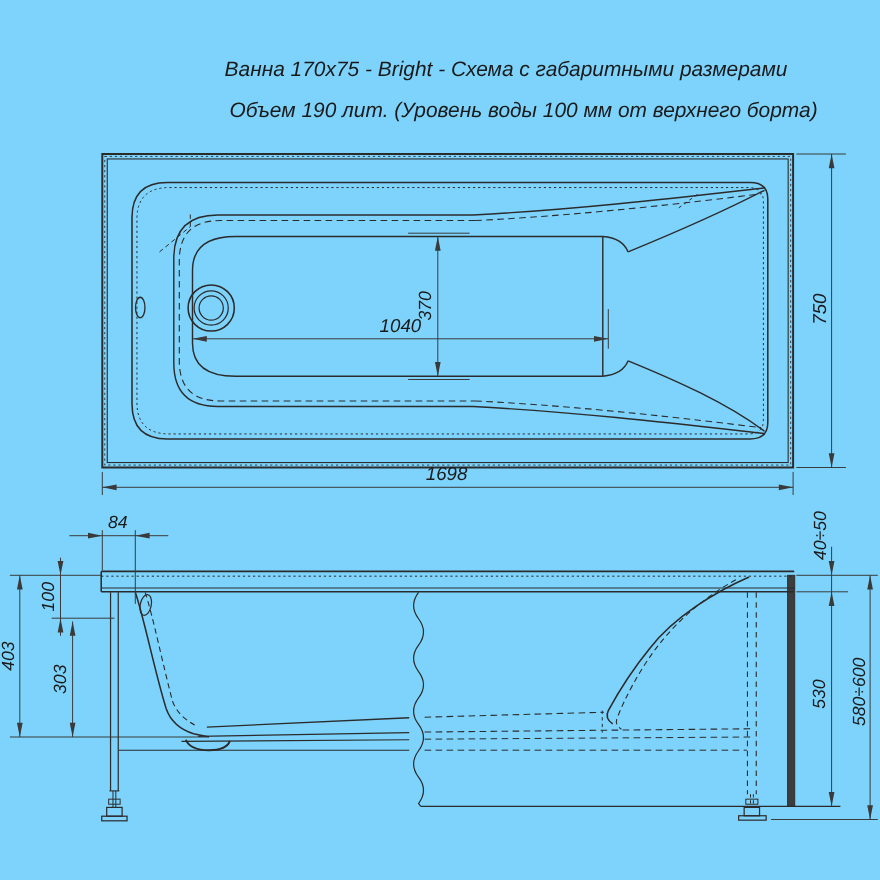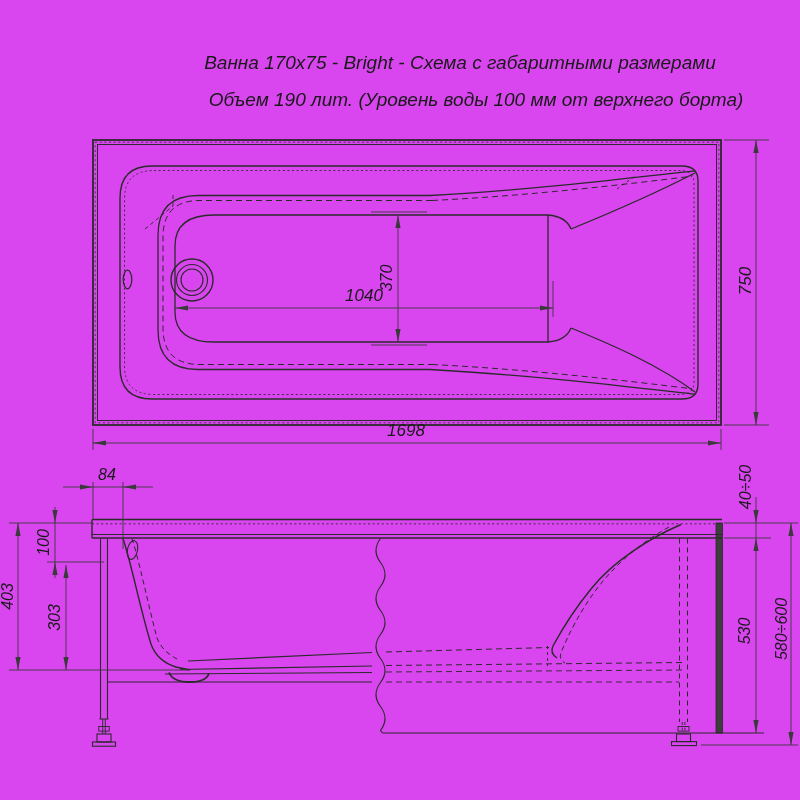--- a/index.html
+++ b/index.html
@@ -1,16 +1,16 @@
 <!DOCTYPE html>
 <html><head>
 <meta charset="utf-8">
 <style>
   html,body{margin:0;padding:0;background:#ffffff;}
-  .page{width:800px;height:800px;background:#d946ef;overflow:hidden;}
+  .page{width:800px;height:800px;background:#7dd3fc;overflow:hidden;}
   svg{display:block;}
   text{font-family:"Liberation Sans","DejaVu Sans",sans-serif;font-style:italic;fill:#1a1a1a;}
   .title{font-size:19px;text-anchor:middle;}
   .dim{font-size:16px;text-anchor:middle;dominant-baseline:middle;}
   .dimL{font-size:17px;text-anchor:middle;dominant-baseline:middle;}
   .ln{stroke:#2b2b2b;fill:none;}
   .dml{stroke:#3a3a3a;fill:none;stroke-width:0.9;}
   .ar{fill:#3a3a3a;stroke:none;}
 </style>
 </head>

